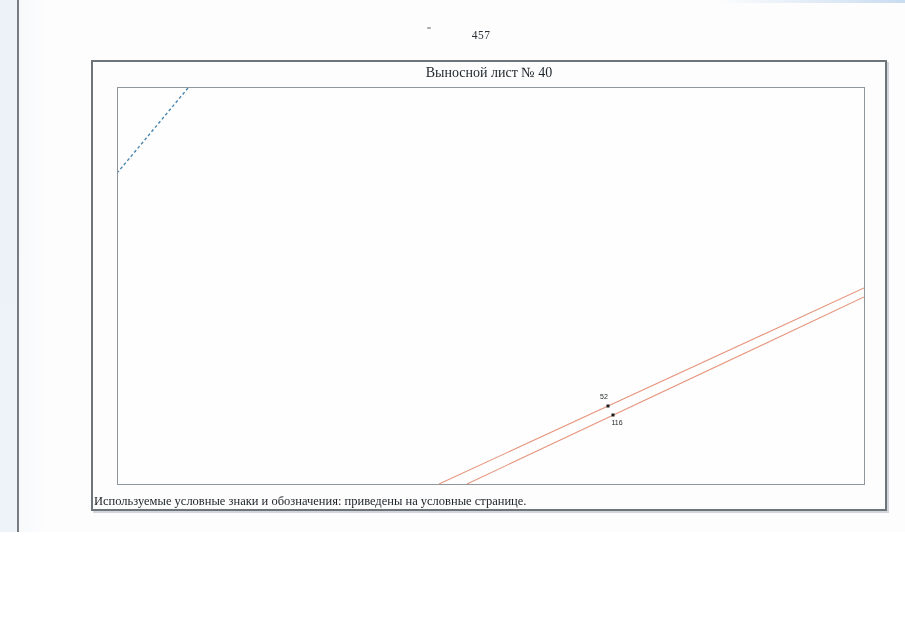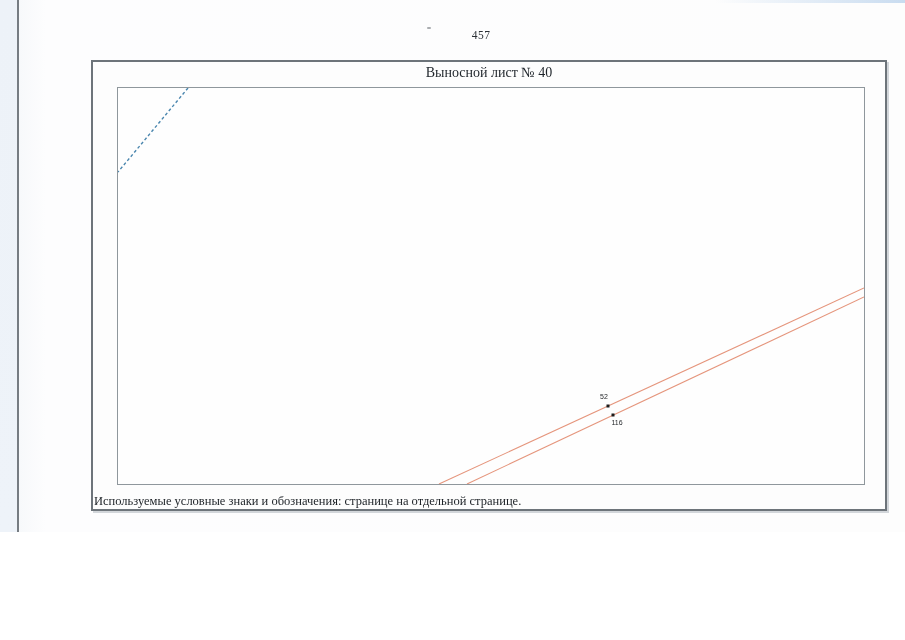--- a/index.html
+++ b/index.html
@@ -122,17 +122,17 @@
 
           <rect x="488.5" y="316.5" width="3" height="3" fill="#1c1c1c"></rect>
           <text x="486" y="311" text-anchor="middle" class="pt-label">52</text>
 
           <rect x="493.5" y="325.5" width="3" height="3" fill="#1c1c1c"></rect>
           <text x="499" y="337" text-anchor="middle" class="pt-label">116</text>
         </svg>
       </div>
 
 
-      <div class="footnote">Используемые условные знаки и обозначения: странице на отдельной странице.</div>
+      <div class="footnote">Используемые условные знаки и обозначения: приведены на условные странице.</div>
 
     </div>
   </div>
 </div>
 
 </body></html>

